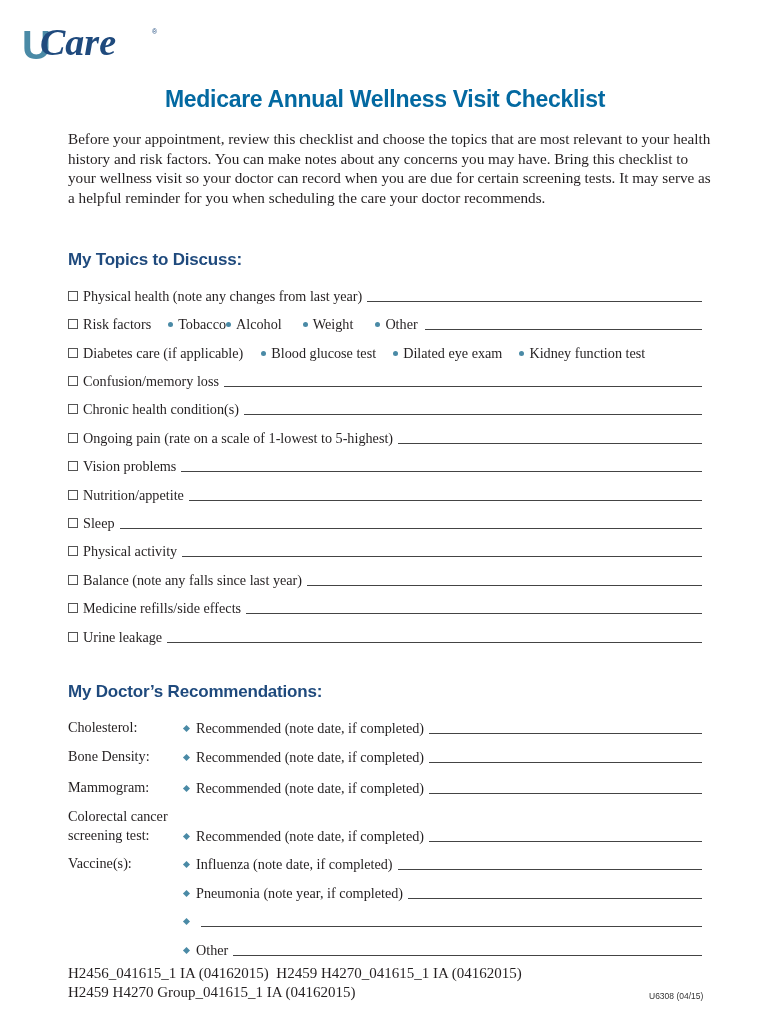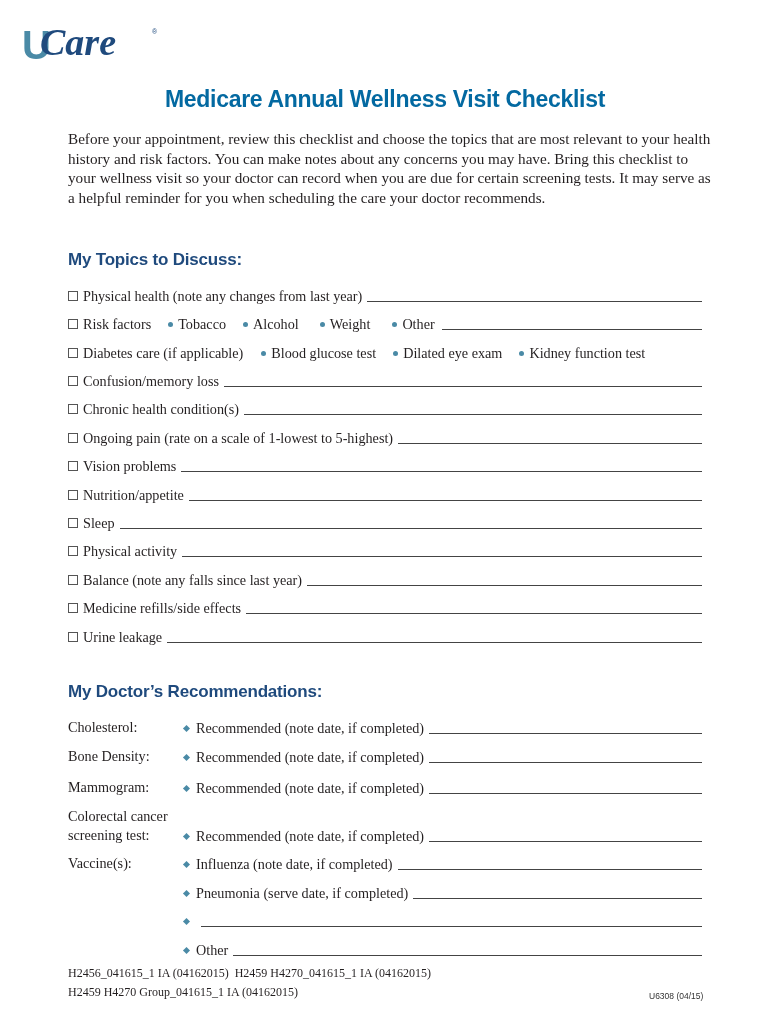--- a/index.html
+++ b/index.html
@@ -51,21 +51,21 @@
     .opt { display: inline-flex; align-items: flex-end; }
     .diamond {
       display: inline-block; width: 5px; height: 5px; background: #4a8aa6;
       transform: rotate(45deg); margin: 0 7px 6px 2px; flex: 0 0 auto;
     }
     .rec-label { position: absolute; left: 68px; font-size: 14.2px; }
     .rec-row {
       position: absolute; left: 182px; width: 520px; height: 20px;
       display: flex; align-items: flex-end; font-size: 14.2px; white-space: nowrap;
     }
-    .footer { position: absolute; left: 68px; top: 964px; font-size: 12px; line-height: 19px; font-family: Liberation Serif, serif; }
+    .footer { position: absolute; left: 68px; top: 964px; font-size: 15px; line-height: 19px; font-family: Liberation Serif, serif; }
     .formno {
       position: absolute; left: 649px; top: 991px;
       font-family: "Liberation Sans", sans-serif; font-size: 8.5px; color: #333;
     }
   </style>
 </head>
 <body>
 
 <div class="logo">
   <span class="u">U</span>
@@ -80,21 +80,21 @@
 
 <div class="row" style="top:285px">
   <span class="checkbox"></span>
   <span>Physical health (note any changes from last year)</span>
   <span class="line"></span>
 </div>
 
 <div class="row" style="top:313px">
   <span class="checkbox"></span>
   <span style="margin-right:17px">Risk factors</span>
-  <span class="opt" style="margin-right:17px">
+  <span class="opt" style="">
       <span class="dot"></span>
       <span>Tobacco</span>
     </span>
   <span class="opt" style="margin-right:21px">
       <span class="dot"></span>
       <span>Alcohol</span>
     </span>
   <span class="opt" style="margin-right:22px">
       <span class="dot"></span>
       <span>Weight</span>
@@ -208,21 +208,21 @@
 </div>
 
 <div class="rec-label" style="top:855px">Vaccine(s):</div>
 <div class="rec-row" style="top:853px">
   <span class="diamond"></span>
   <span>Influenza (note date, if completed)</span>
   <span class="line"></span>
 </div>
 <div class="rec-row" style="top:882px">
   <span class="diamond"></span>
-  <span>Pneumonia (serve date, if completed)</span>
+  <span>Pneumonia (note year, if completed)</span>
   <span class="line"></span>
 </div>
 <div class="rec-row" style="top:910px">
   <span class="diamond"></span>
   <span class="line"></span>
 </div>
 <div class="rec-row" style="top:939px">
   <span class="diamond"></span>
   <span>Other</span>
   <span class="line"></span>

